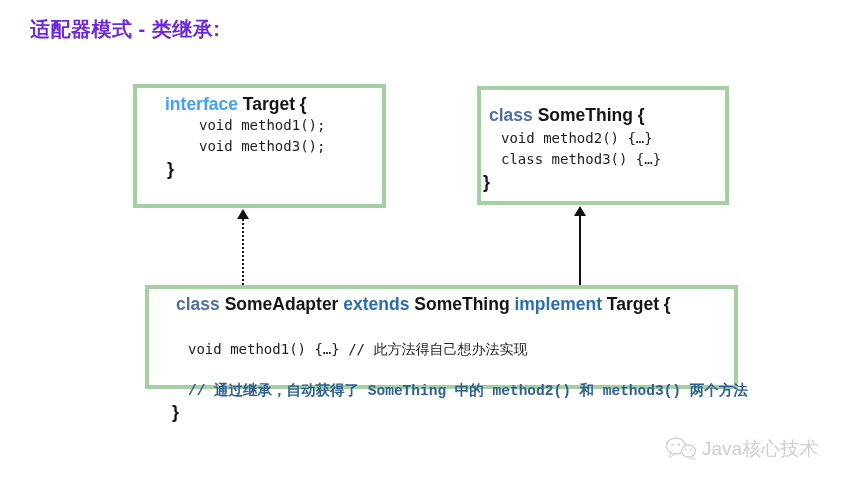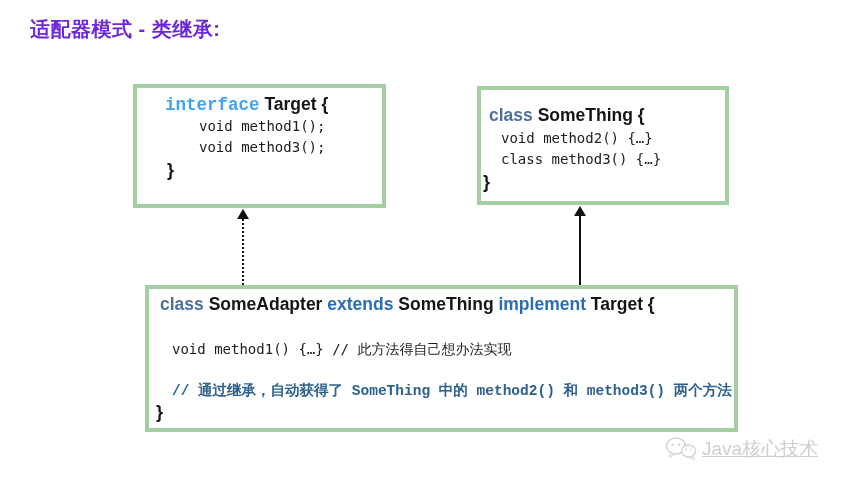--- a/index.html
+++ b/index.html
@@ -16,31 +16,31 @@
     font-size:20px; font-weight:bold; letter-spacing:0.5px;
     color:#6d28d9;
   }
   .code-box {
     position:absolute;
     background:#ffffff;
     border:4px solid #a3cfa3;
   }
   .target-box    { left:133px; top:84px;  width:253px; height:124px; }
   .something-box { left:477px; top:86px;  width:252px; height:119px; }
-  .adapter-box   { left:145px; top:285px; width:593px; height:147px; }
+  .adapter-box   { left:145px; top:285px; width:593px; height:104px;padding-left:16px; }
 
   .box-header {
     font-weight:bold; font-size:17.5px; color:#151515;
     white-space:pre; line-height:22px;
   }
   .target-box    .box-header { margin:5px 0 0 28px; }
   .something-box .box-header { margin:14px 0 0 8px; }
   .adapter-box   .box-header { margin:4px 0 0 11px; }
 
-  .kw-bright { color:#42a0f5;font-family:Liberation Mono, monospace; }
+  .kw-bright { color:#42a0f5; }
   .kw-steel  { color:#4f6f9f; }
   .kw-mid    { color:#2a6db0; }
 
   .code-line {
     font-family:"DejaVu Sans Mono",monospace;
     font-size:14px; line-height:21px; color:#1c1c1c;
     white-space:pre;
   }
   .target-box    .code-line { margin-left:62px; }
   .something-box .code-line { margin-left:20px; }
@@ -74,21 +74,20 @@
   #implements-arrow-head { left:237px; top:209px; }
   #extends-arrow-line    { left:579px; top:216px; height:69px; }
   #extends-arrow-head    { left:574px; top:206px; }
 
   .watermark {
     position:absolute; left:665px; top:436px;
     display:flex; align-items:center; gap:5px;
     color:#cfcfcf; font-size:19px;
     text-shadow:0 1px 1px #ffffff, 0 -1px 1px #ffffff;
     user-select:none;
-    text-decoration:underline;
   }
 </style>
 </head>
 <body>
 
 <div class="slide">
 
   <div class="title">适配器模式 - 类继承:</div>
 
   <div class="code-box target-box">

